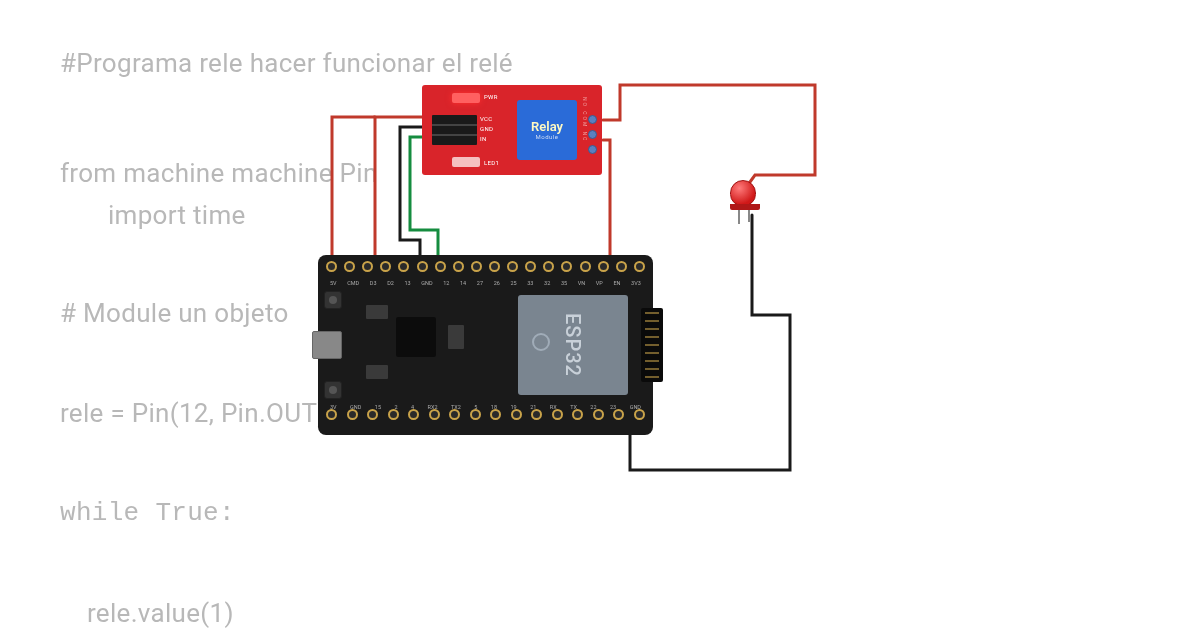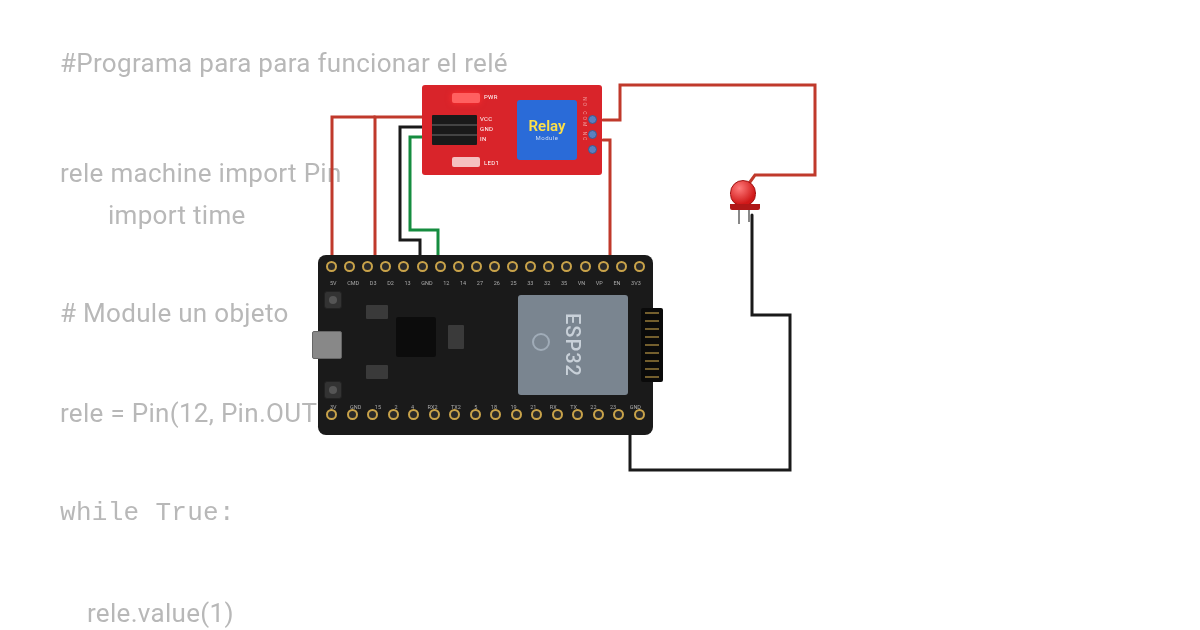--- a/index.html
+++ b/index.html
@@ -43,22 +43,22 @@
     width: 60px;
     height: 60px;
     background: #2a6bd8;
     border-radius: 3px;
     display: flex;
     flex-direction: column;
     align-items: center;
     justify-content: center;
   }
   .relay-label {
-    color: #fde047;
-    font-size: 15px;
+    color: #fef9c3;
+    font-size: 13px;
     font-weight: 600;
     line-height: 1;
   }
   .relay-sublabel {
     color: #d0def5;
     font-size: 6px;
     letter-spacing: 0.5px;
   }
   .relay-pin-header {
     position: absolute;
@@ -284,22 +284,22 @@
     position: absolute;
     inset: 0;
     width: 100%;
     height: 100%;
     pointer-events: none;
   }
 </style>
 </head>
 <body>
 
-<div class="code-text" style="left:60px;top:48px;">#Programa para para funcionar el relé</div>
-<div class="code-text" style="left:60px;top:158px;">rele machine import Pin</div>
+<div class="code-text" style="left:60px;top:48px;">#Programa rele hacer funcionar el relé</div>
+<div class="code-text" style="left:60px;top:158px;">from machine machine Pin</div>
 <div class="code-text" style="left:60px;top:200px;margin-left:48px;">import time</div>
 <div class="code-text" style="left:60px;top:298px;"># Module un objeto</div>
 <div class="code-text" style="left:60px;top:398px;">rele = Pin(12, Pin.OUT)</div>
 <div class="code-text" style="left:60px;top:498px;font-family:Liberation Mono, monospace;">while True:</div>
 <div class="code-text" style="left:60px;top:598px;text-align:right;">    rele.value(1)</div>
 
 <div class="diagram">
 
   <svg class="wires">
 

